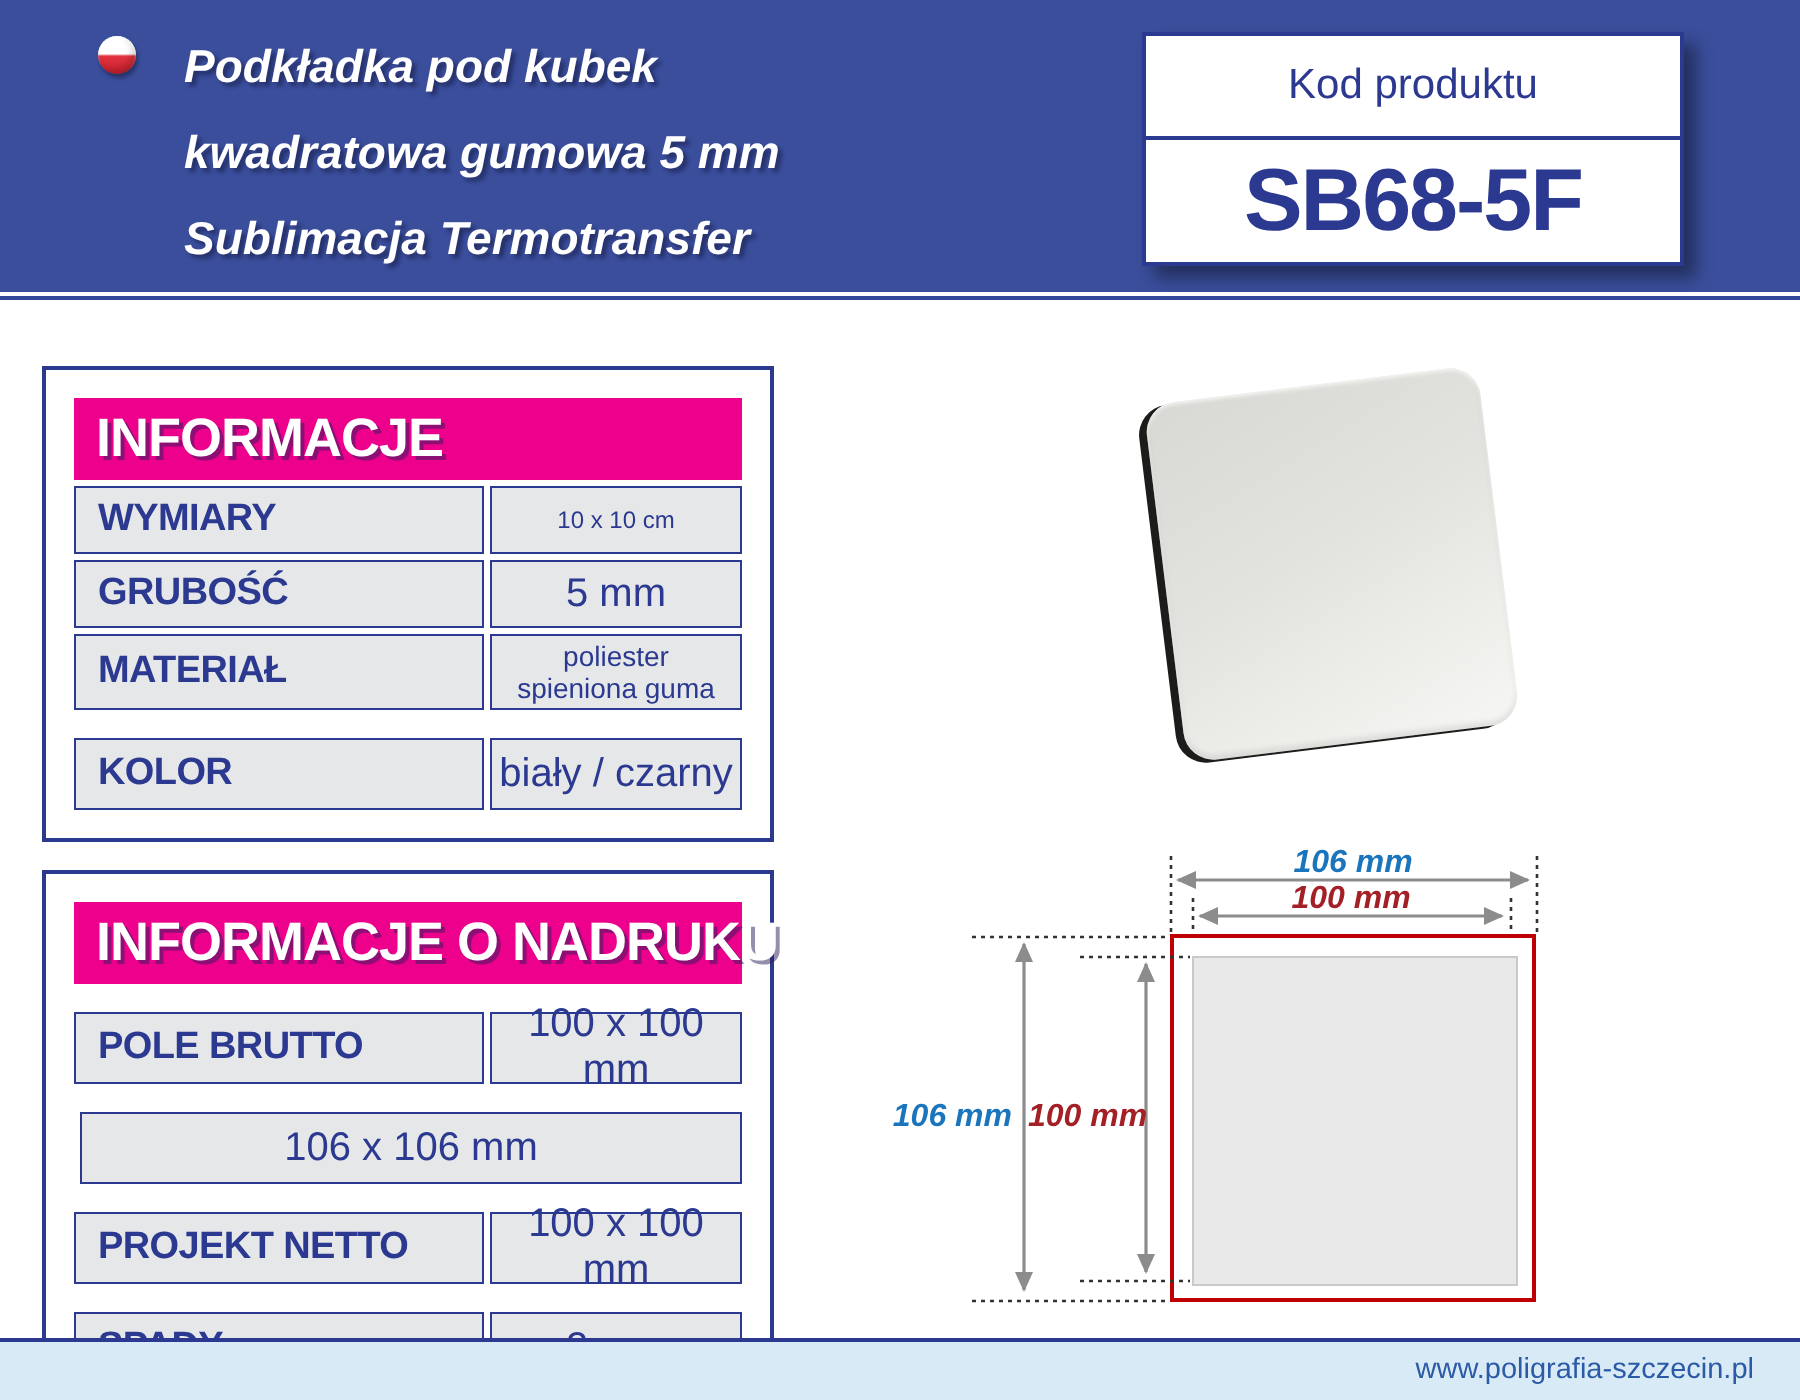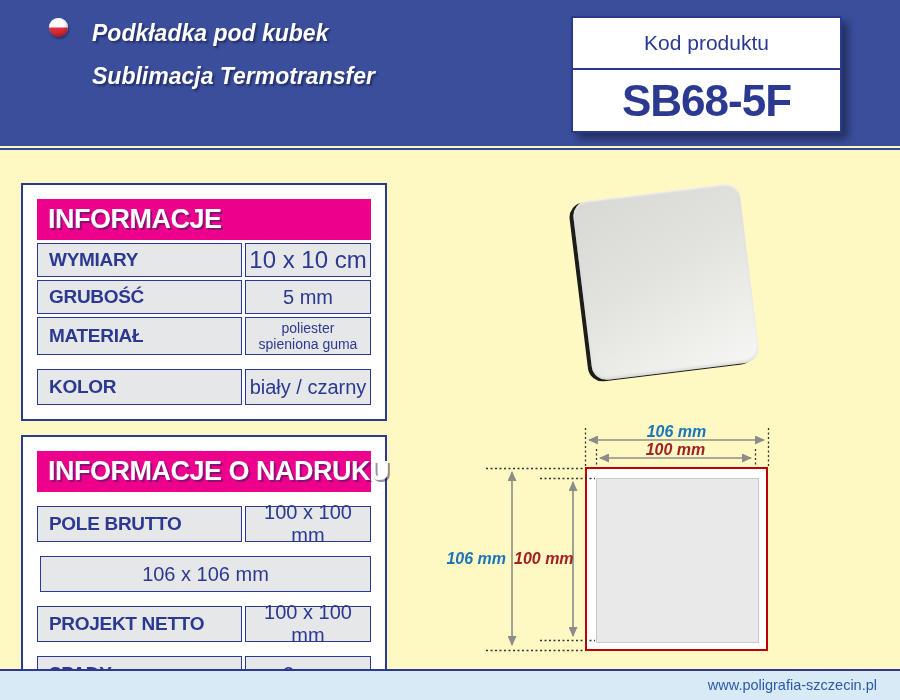--- a/index.html
+++ b/index.html
@@ -1,18 +1,18 @@
 <!DOCTYPE html>
 <html><head>
 <meta charset="utf-8">
 <style>
   * { margin:0; padding:0; box-sizing:border-box; }
   html,body { background:#888; }
   #page {
-    position:relative; width:900px; height:700px; background:#fef9c3;
+    position:relative; width:900px; height:700px; background:#ffffff;
     font-family:"Liberation Sans", sans-serif; overflow:hidden; margin:0 auto;
   }
 
   
   .header { position:absolute; left:0; top:0; width:900px; height:146px; background:#3A4E9C; }
   .header-rule { position:absolute; left:0; top:148px; width:900px; height:2px; background:#35499A; }
   .flag-ball {
     position:absolute; left:49px; top:18px; width:19px; height:19px; border-radius:50%;
     background:linear-gradient(180deg,#ffffff 0%,#ffffff 47%,#e2333f 53%,#c9202c 100%);
     box-shadow:1px 2px 2px rgba(0,0,0,.35), inset 0 1px 1px rgba(255,255,255,.7), inset -2px -2px 3px rgba(0,0,0,.18);
@@ -100,36 +100,37 @@
 </style>
 </head>
 <body>
 
 <div id="page">
 
   <div class="header">
     <div class="flag-ball"></div>
     <div class="hdr-titles">
       <div class="hdr-title-line">Podkładka pod kubek</div>
+      <div class="hdr-title-line">kwadratowa gumowa 5 mm</div>
       <div class="hdr-title-line">Sublimacja Termotransfer</div>
     </div>
   </div>
   <div class="header-rule"></div>
 
   <div class="code-box">
     <div class="code-label">Kod produktu</div>
     <div class="code-value">SB68-5F</div>
   </div>
 
   <div class="panel" style="left:21px; top:183px;">
     <div class="panel-title">INFORMACJE</div>
     <div class="trow trow-h34">
       <div class="tcell tlabel">WYMIARY</div>
       <div class="tcell tvalue">
-          <span style="font-size:24px;">10 x 10 cm</span>
+          <span style="font-size:12px;">10 x 10 cm</span>
         </div>
     </div>
     <div class="trow trow-h34">
       <div class="tcell tlabel">GRUBOŚĆ</div>
       <div class="tcell tvalue">
           <span style="font-size:20px;">5 mm</span>
         </div>
     </div>
     <div class="trow trow-h38">
       <div class="tcell tlabel">MATERIAŁ</div>

